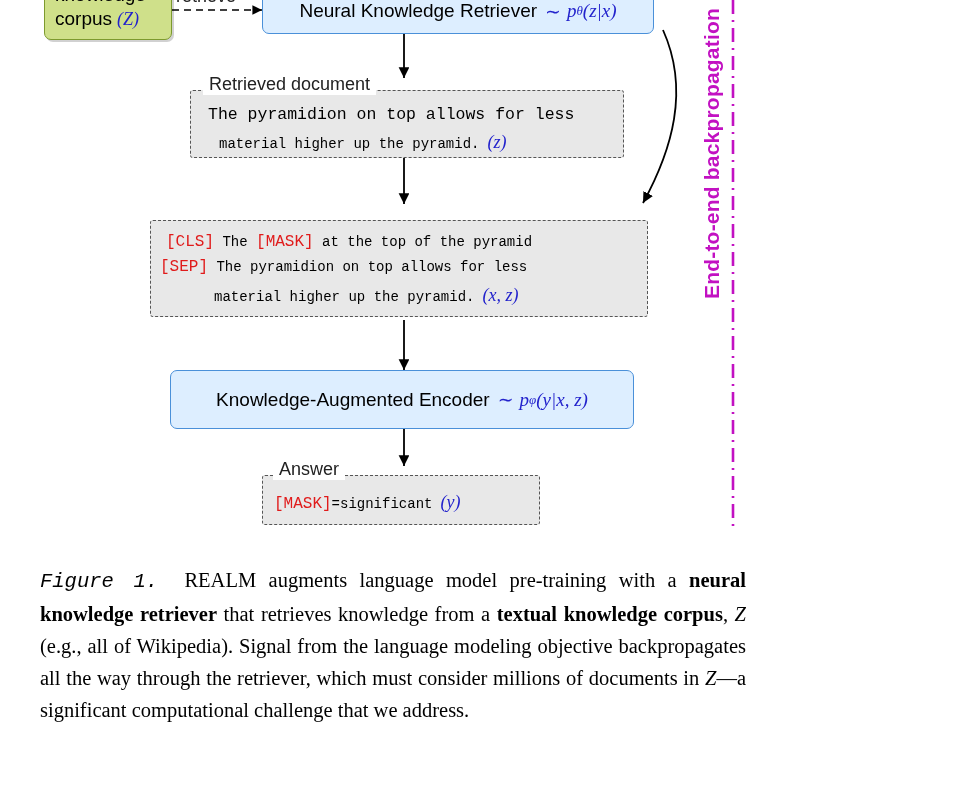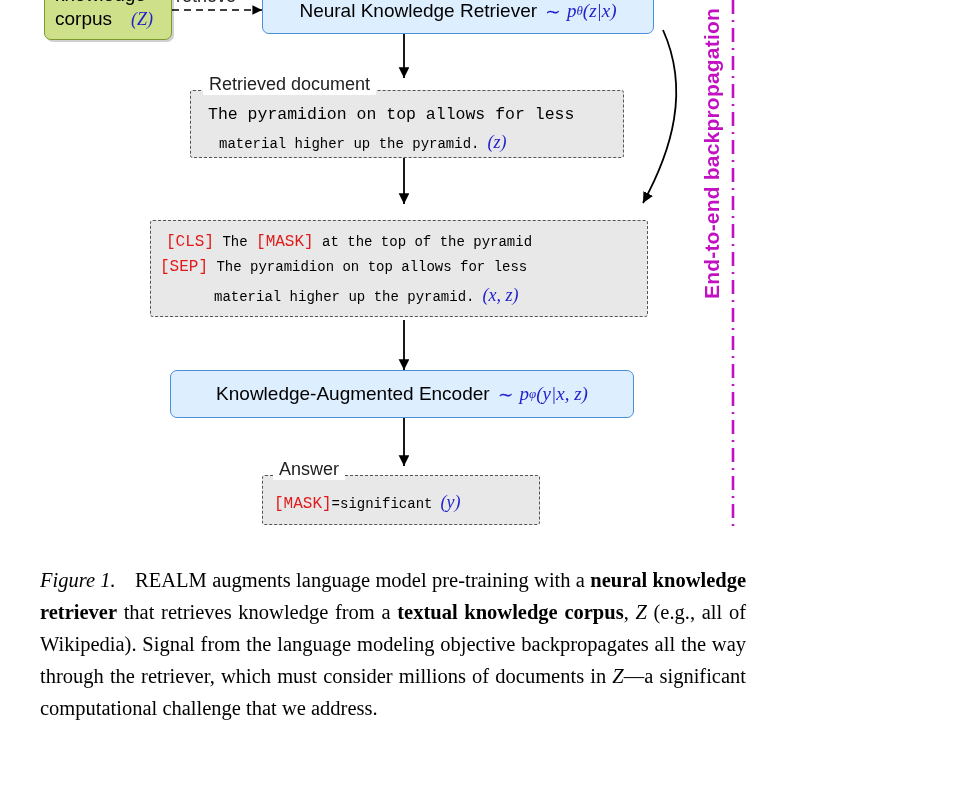--- a/index.html
+++ b/index.html
@@ -124,20 +124,21 @@
     top: 564px;
     width: 706px;
     font-family: "Liberation Serif", serif;
     font-size: 20.5px;
     line-height: 32px;
     color: #000;
     text-align: justify;
   }
   #caption .figlabel {
     font-style: italic;
+    font-family: Liberation Mono, monospace;
   }
   #caption b { font-weight: bold; }
   .cal {
     font-family: "Liberation Serif", serif;
     font-style: italic;
   }
 
   svg.overlay {
     position: absolute;
     left: 0; top: 0;
@@ -168,21 +169,21 @@
 
     <path d="M404,320 L404,370" stroke="#000" stroke-width="1.8" fill="none" marker-end="url(#arrowBlack)"></path>
 
     <path d="M404,414 L404,466" stroke="#000" stroke-width="1.8" fill="none" marker-end="url(#arrowBlack)"></path>
 
     <path d="M733,0 L733,528" stroke="#c211c2" stroke-width="2.6" fill="none" stroke-dasharray="14,6,2,6"></path>
   </svg>
 
   <div class="node green-box" style="left:44px; top:-22px; width:128px; height:62px;">
     <span>knowledge</span>
-    <span style="display:flex; gap:19px; align-items:baseline;">
+    <span style="display:flex; gap:5px; align-items:baseline;">
       <span>corpus</span>
       <span class="var">(Z)</span>
     </span>
   </div>
 
   <div style="position:absolute; left:176px; top:-14px; font-family:'Liberation Sans',sans-serif; font-size:18px; color:#222;">retrieve</div>
 
   <div class="node blue-box" style="left:262px; top:-12px; width:392px; height:46px;">
     <span>Neural Knowledge Retriever</span>
     <span class="mathvar" style="margin-left:8px; font-style:normal;">∼</span>
@@ -205,21 +206,21 @@
     <span class="tok">[CLS]</span><span class="mono"> The </span><span class="tok">[MASK]</span><span class="mono"> at the top of the pyramid</span>
   </div>
   <div style="position:absolute; left:160px; top:257px; white-space:nowrap;">
     <span class="tok">[SEP]</span><span class="mono"> The pyramidion on top allows for less</span>
   </div>
   <div style="position:absolute; left:214px; top:285px; display:flex; align-items:baseline; gap:8px;">
     <span class="mono">material higher up the pyramid.</span>
     <span class="var">(x, z)</span>
   </div>
 
-  <div class="node blue-box" style="left:170px; top:370px; width:464px; height:48px;">
+  <div class="node blue-box" style="left:170px; top:370px; width:464px; height:59px;">
     <span>Knowledge-Augmented Encoder</span>
     <span class="mathvar" style="margin-left:8px; font-style:normal;">∼</span>
     <span class="mathvar" style="margin-left:6px;">p</span>
       <span class="mathvar" style="font-size:13px; vertical-align:-3px;">φ</span>
       <span class="mathvar">(y|x, z)</span>
   </div>
 
   <div class="dashed-box" style="left:262px; top:475px; width:278px; height:50px;"></div>
   <div class="dashed-label" style="left:273px; top:459px;">Answer</div>
   <div style="position:absolute; left:274px; top:492px; display:flex; align-items:baseline; gap:0px;">

